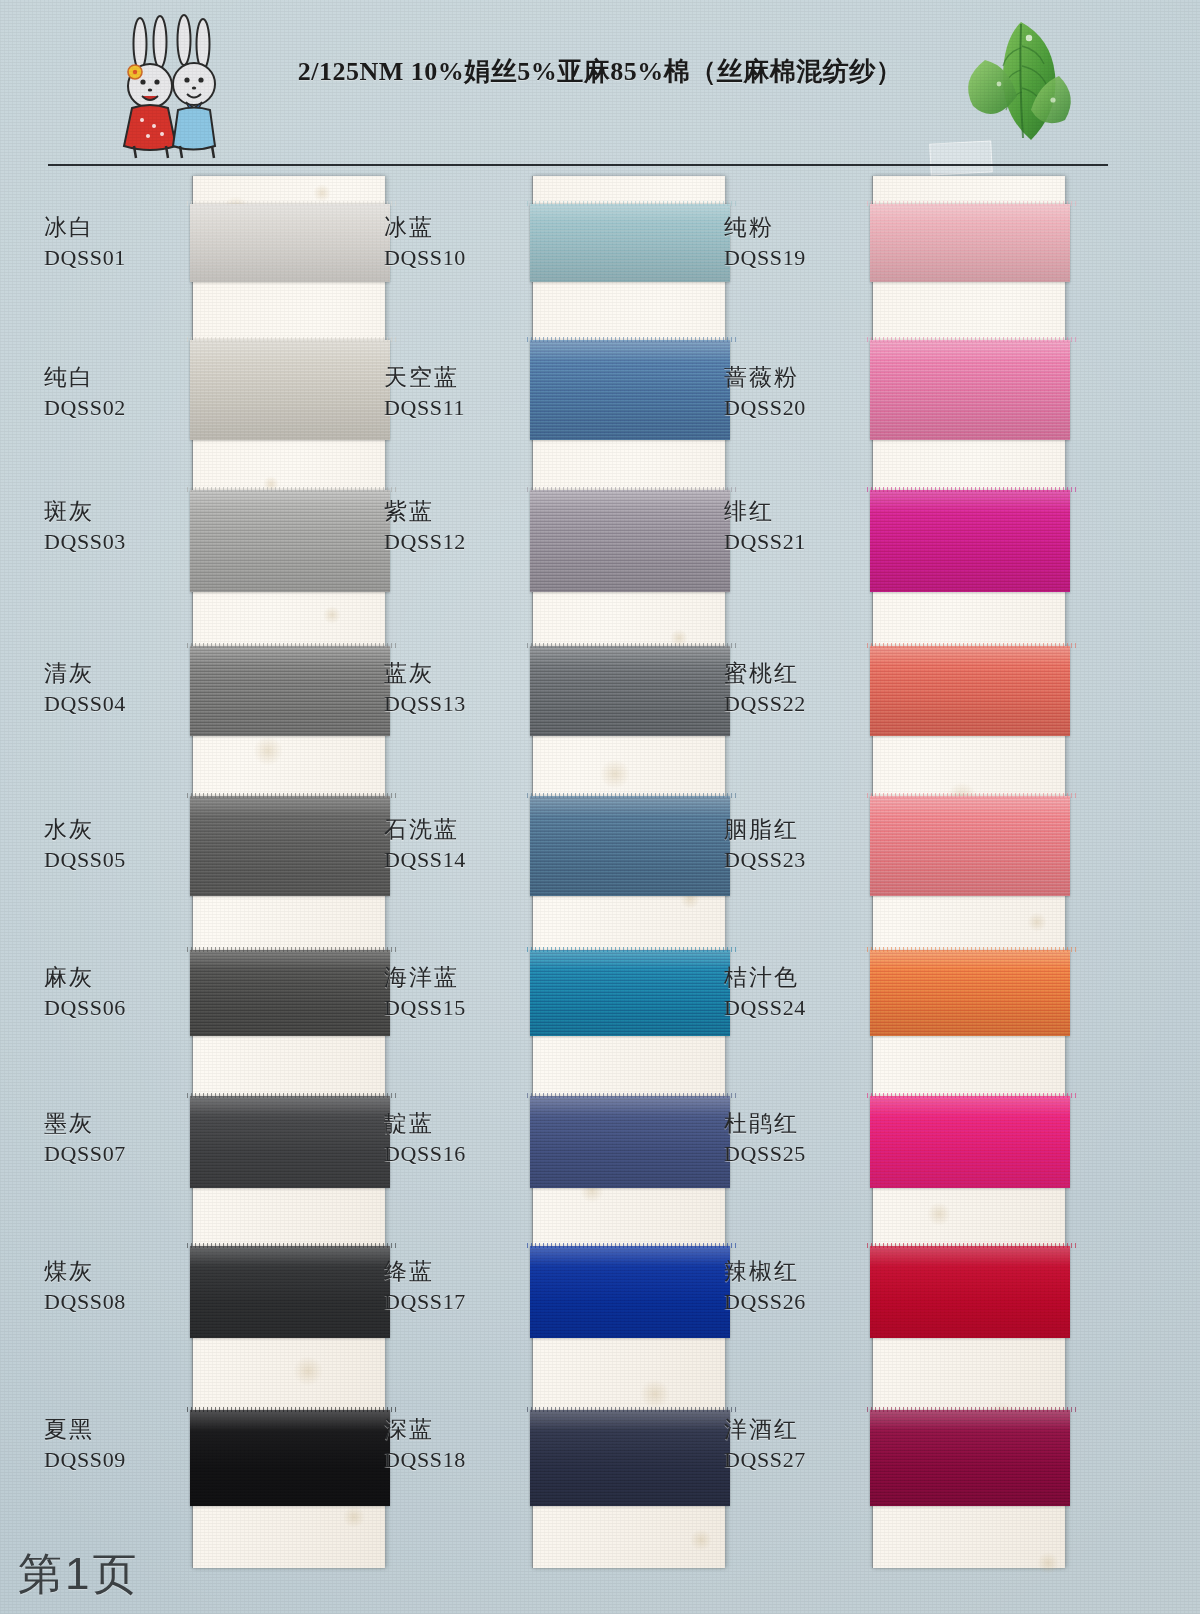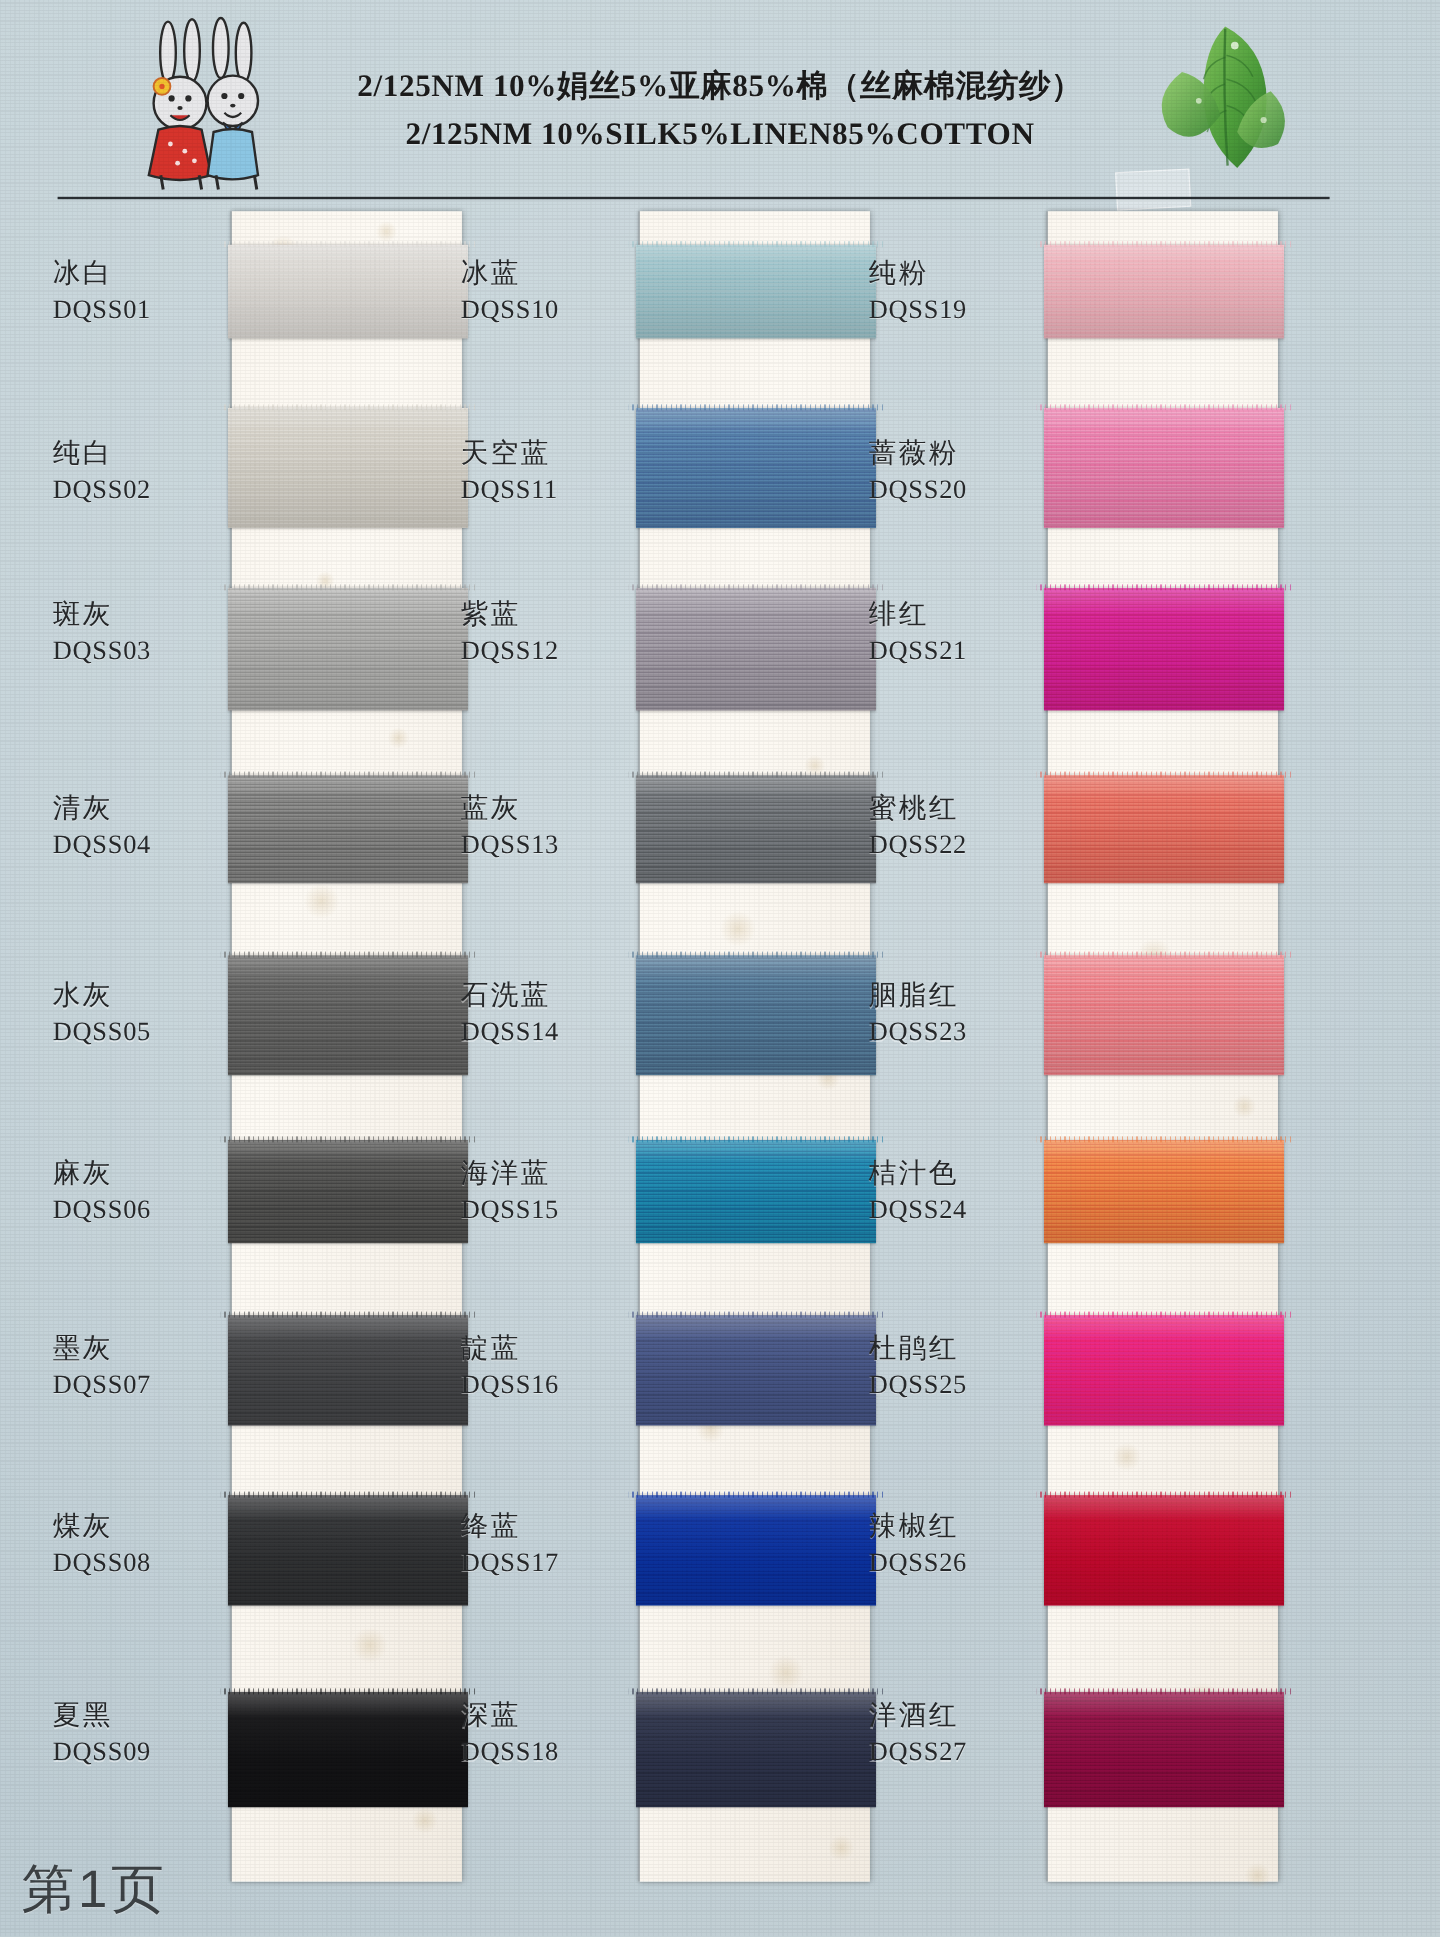--- a/index.html
+++ b/index.html
@@ -165,21 +165,20 @@
       </g>
       <path d="M79 84 q7 7 14 0" stroke="#2b2b2b" stroke-width="1.8" fill="none"></path>
       <path d="M78 92 l8 6 l8 -6 l-4 8 l4 6 l-8 -4 l-8 4 l4 -6 z" fill="#3a6fb0" stroke="#2b2b2b" stroke-width="1.4"></path>
       <path d="M70 100 q16 -5 32 0 l5 36 q-22 7 -42 0 z" fill="#8cc6e3" stroke="#2b2b2b" stroke-width="2"></path>
       <path d="M72 136 l2 12 M104 136 l2 12" stroke="#2b2b2b" stroke-width="2.5" fill="none"></path>
     </svg>
   </div>
 
   <div id="title-block">
     <div class="title-line">2/125NM  10%娟丝5%亚麻85%棉（丝麻棉混纺纱）</div>
-    <div class="title-line">2/125NM  10%SILK5%LINEN85%COTTON</div>
   </div>
 
   <div id="leaf">
     <svg viewBox="0 0 140 140" width="140" height="140" aria-hidden="true">
       <defs>
         <linearGradient id="lg1" x1="0" y1="0" x2="1" y2="1">
           <stop offset="0%" stop-color="#7fc15a"></stop>
             <stop offset="55%" stop-color="#4f9e3c"></stop>
             <stop offset="100%" stop-color="#2f7a2c"></stop>
         </linearGradient>

